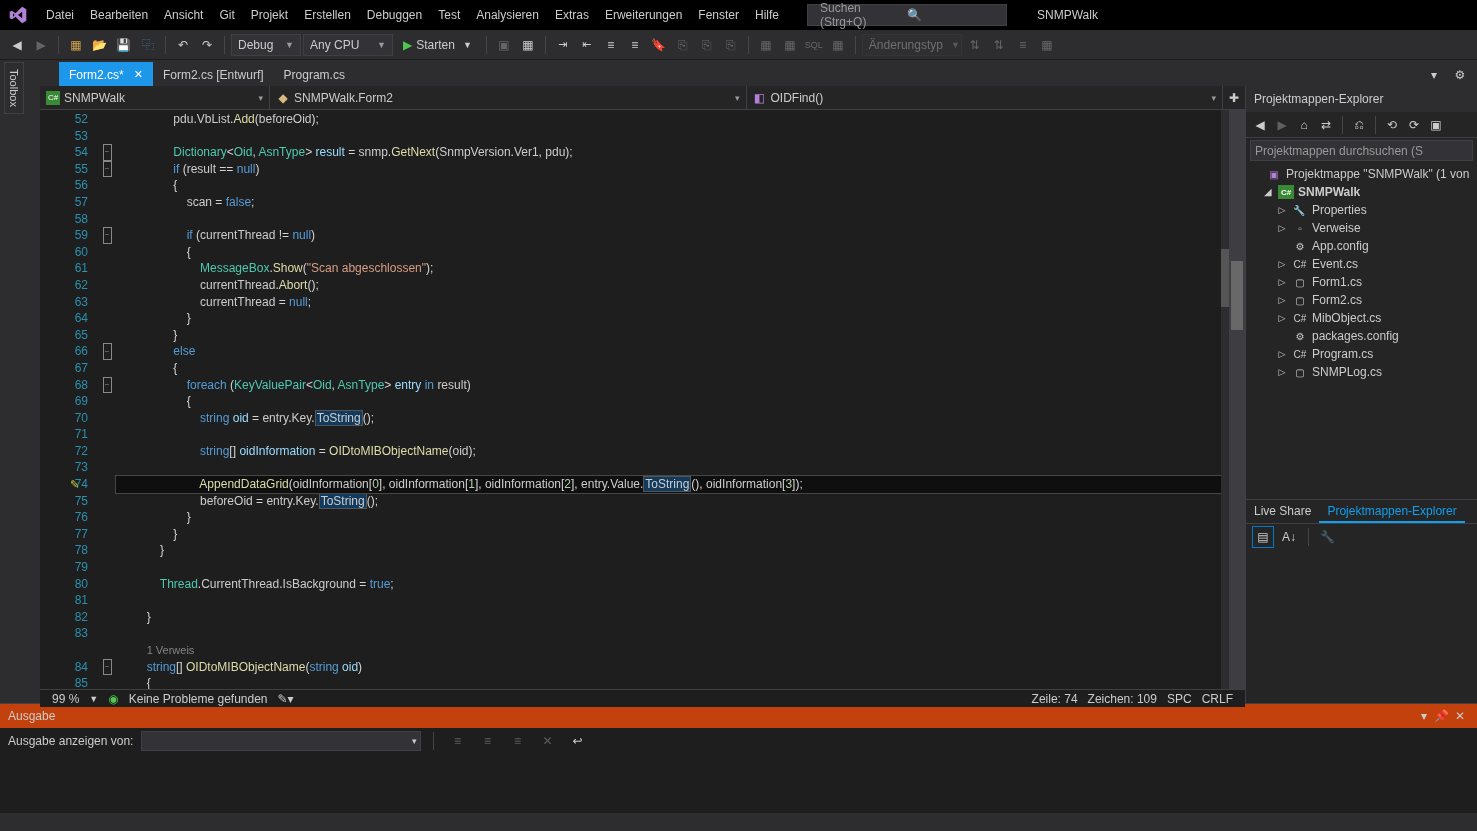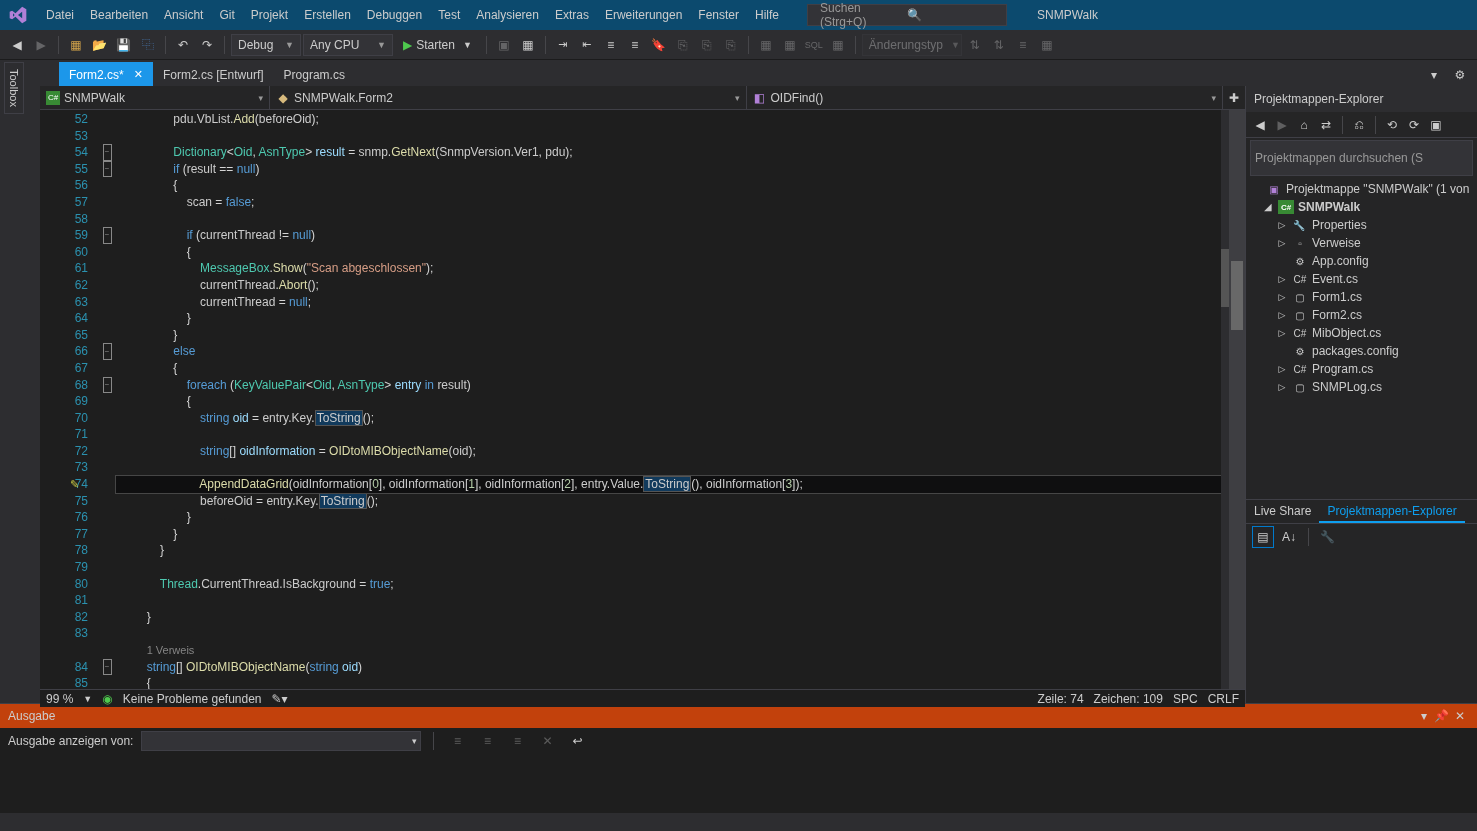--- a/index.html
+++ b/index.html
@@ -1,17 +1,17 @@
 <!DOCTYPE html>
 <html><head>
 <meta charset="utf-8">
 <style>
 * { margin:0; padding:0; box-sizing:border-box; font-family:"Segoe UI",Arial,sans-serif; font-size:12px; }
 body { background:#2d2d30; color:#ccc; width:1477px; height:831px; overflow:hidden; }
-.menubar { height:30px; background:#0c4a6e; display:flex; align-items:center; padding:0 4px; }
+.menubar { height:30px; background:#000000; display:flex; align-items:center; padding:0 4px; }
 .vs-logo { width:28px; height:24px; display:flex; align-items:center; justify-content:center; margin-right:6px; }
 .vs-logo svg { width:20px; height:20px; }
 .menu-item { padding:4px 8px; color:#ccc; cursor:pointer; }
 .search-box { margin-left:20px; width:200px; height:22px; background:#333337; border:1px solid #3f3f46; display:flex; align-items:center; padding:0 12px; color:#999; }
 .search-box span { flex:1; }
 .solution-name { margin-left:20px; color:#ccc; padding:4px 10px; }
 .toolbar { height:30px; background:#2d2d30; display:flex; align-items:center; padding:0 6px; gap:2px; border-bottom:1px solid #1b1b1c; }
 .tb-btn { width:22px; height:22px; display:flex; align-items:center; justify-content:center; color:#ccc; cursor:pointer; }
 .tb-btn.dim { opacity:0.35; }
 .tb-sep { width:1px; height:18px; background:#46464a; margin:0 4px; }
@@ -39,28 +39,28 @@
 .fold-box{width:9px;height:9px;border:1px solid #888;display:flex;align-items:center;justify-content:center;font-size:8px;line-height:1;}
 .code-lines { flex:1; line-height:16.6px; padding-top:1px; white-space:pre; position:relative; }
 .code-lines .line { height:16.6px; padding-left:4px;}
 .line.hl { background:#0f0f10; outline:1px solid #464646;}
 .kw{color:#569cd6;} .type{color:#4ec9b0;} .str{color:#d69d85;} .num{color:#b5cea8;} .fn{color:#dcdcaa;} .pl{color:#d4d4d4;} .var{color:#9cdcfe;} .hlbox{border:1px solid #555;background:#113a5c;padding:0 1px;}
 .codelens{color:#858585;font-size:11px;text-align:center;}
 .vscroll { width:16px; background:#3e3e42; position:relative;}
 .vscroll .thumb { position:absolute; left:2px; right:2px; background:#686868; }
 .minimap { width:8px; background:#2d2d30; position:relative;}
 .minimap .view { position:absolute; left:0;right:0;background:#555;}
-.status-line { height:18px; background:#1e1e1e; display:flex; align-items:center; padding:0 6px; color:#ccc; font-size:11px; border-top:1px solid #3f3f46; gap:10px;}
+.status-line { height:18px; background:#1e1e1e; display:flex; align-items:center; padding:0 12px; color:#ccc; font-size:11px; border-top:1px solid #3f3f46; gap:10px;}
 .status-line .ok-icon{color:#4ec94e;}
 .status-line .spacer{flex:1;}
 .explorer { width:232px; background:#252526; border-left:1px solid #3f3f46; display:flex; flex-direction:column;}
 .panel-title { height:26px; display:flex; align-items:center; padding:0 8px; background:#2d2d30; color:#ccc;}
 .exp-toolbar { height:26px; display:flex; align-items:center; padding:0 4px; gap:2px; border-bottom:1px solid #3f3f46;}
 .exp-toolbar .tb-btn{width:20px;height:20px;}
-.exp-search { height:36px; border:1px solid #3f3f46; margin:2px 4px; padding:0 4px; color:#999; display:flex;align-items:center; background:#333337;}
+.exp-search { height:21px; border:1px solid #3f3f46; margin:2px 4px; padding:0 4px; color:#999; display:flex;align-items:center; background:#333337;}
 .tree { flex:1; padding:2px 0; overflow:hidden;}
 .tree-node { display:flex; align-items:center; height:18px; padding-left:4px; gap:4px; color:#ccc; cursor:pointer;}
 .tree-node .exp{width:12px;font-size:9px;color:#ccc;text-align:center;}
 .tree-node .ico{width:16px;height:14px;display:inline-flex;align-items:center;justify-content:center;font-size:10px;}
 .tree-node.bold{font-weight:bold;}
 .tree-indent-1{padding-left:16px;} .tree-indent-2{padding-left:30px;}
 .exp-bottom-tabs{height:24px;display:flex;border-top:1px solid #3f3f46;}
 .exp-bottom-tabs div{padding:4px 8px;color:#ccc;cursor:pointer;}
 .exp-bottom-tabs div.active{color:#0e9fef;border-bottom:2px solid #0e9fef;}
 .props-panel{background:#252526;border-top:1px solid #3f3f46;}

